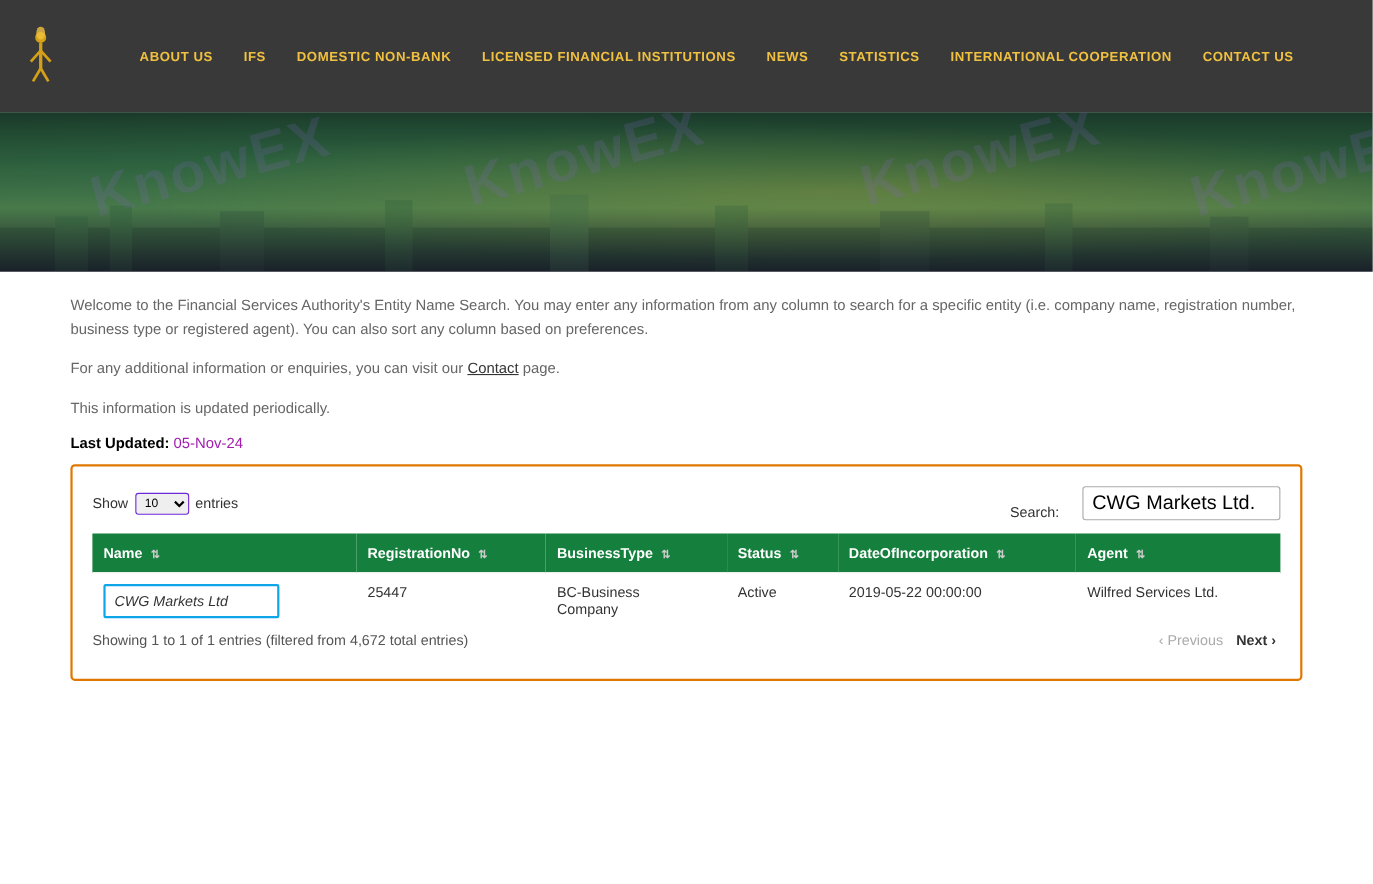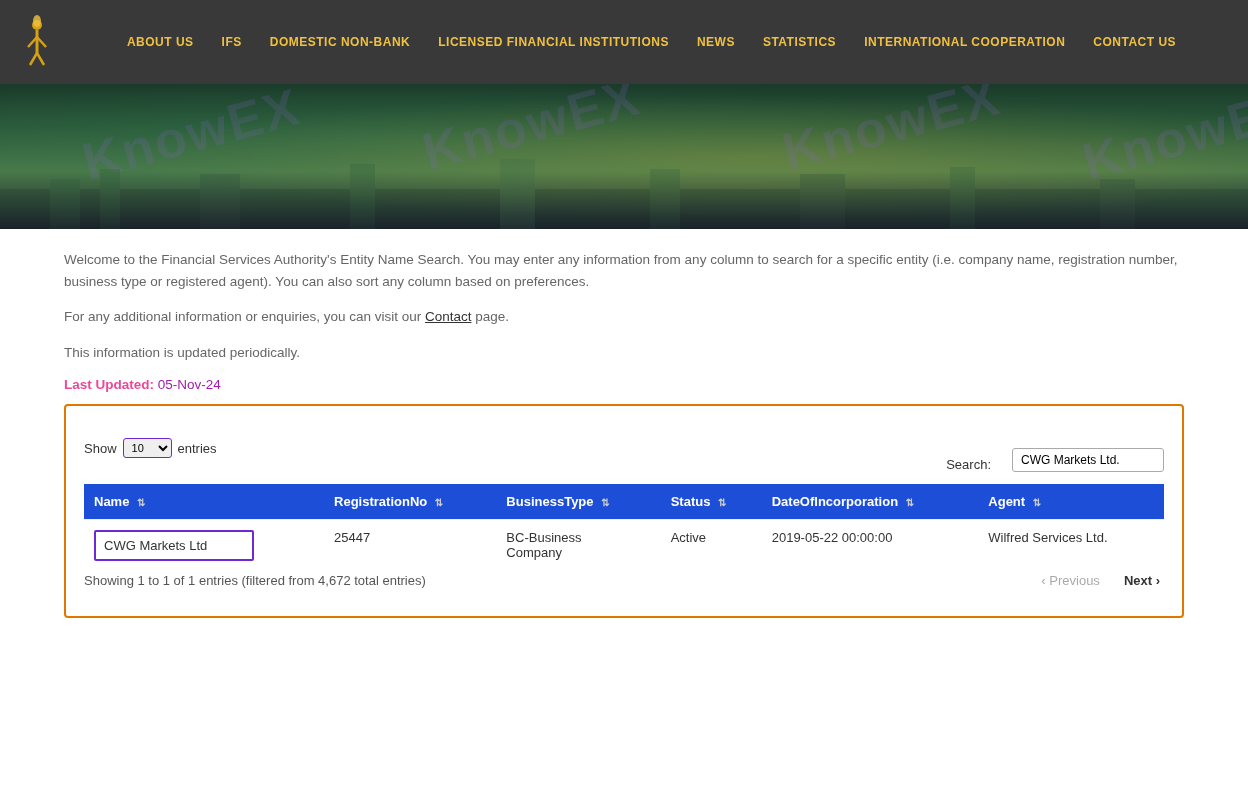--- a/index.html
+++ b/index.html
@@ -3,21 +3,21 @@
   <meta charset="utf-8">
   <style>
     * { box-sizing: border-box; margin: 0; padding: 0; }
     body { font-family: Arial, sans-serif; font-size: 14px; color: #333; background: #fff; }
 
     
     nav {
       background: rgba(30,30,30,0.88);
       display: flex;
       align-items: center;
-      height: 84px;
+      height: 102px;
       padding: 0 10px;
       position: relative;
       z-index: 10;
     }
     .nav-links {
       display: flex;
       gap: 0;
       flex: 1;
       justify-content: center;
       align-items: center;
@@ -75,21 +75,21 @@
     .intro-text {
       color: #666;
       line-height: 1.6;
       margin-bottom: 14px;
       font-size: 13.5px;
     }
     .updated-line {
       margin-bottom: 10px;
       font-size: 13.5px;
     }
-    .updated-label { color: #ec4899; font-weight: bold; }
+    .updated-label { color: #000000; font-weight: bold; }
     .updated-date { color: #a21caf; }
     .contact-link {
       color: #333;
       text-decoration: underline;
       cursor: pointer;
     }
 
     
     .table-section {
       border: 2px solid #e07800;
@@ -120,33 +120,32 @@
     .search-area {
       display: flex;
       align-items: flex-end;
       gap: 21px;
       font-size: 13px;
     }
     .search-input {
       border: 1px solid #aaa;
       border-radius: 3px;
       padding: 4px 8px;
-      font-size: 12px;
-      width: 152px;
-      margin-top: 24px;
+      font-size: 18px;
+      width: 180px;
     }
 
     
     table {
       width: 100%;
       border-collapse: collapse;
       font-size: 13px;
     }
     thead tr {
-      background: #1d4ed8;
+      background: #15803d;
       color: #fff;
     }
     thead th {
       padding: 10px 10px;
       text-align: left;
       font-weight: bold;
       white-space: nowrap;
       cursor: pointer;
     }
     thead th .sort-arrows {
@@ -158,40 +157,41 @@
     tbody tr {
       background: #fff;
     }
     tbody tr:nth-child(even) { background: #f9f9f9; }
     tbody td {
       padding: 10px 10px;
       border-top: 1px solid #eee;
       vertical-align: top;
     }
     .name-cell {
-      border: 2px solid #6d28d9;
+      border: 2px solid #0ea5e9;
       border-radius: 2px;
       padding: 6px 8px;
       display: inline-block;
       min-width: 160px;
+      font-style: italic;
     }
 
     
     .pagination-row {
       display: flex;
       justify-content: space-between;
       align-items: center;
       margin-top: 0;
       font-size: 13px;
       color: #555;
     }
     .pagination-controls {
       display: flex;
       align-items: flex-start;
-      gap: 16px;
+      gap: 4px;
     }
     .page-btn {
       color: #555;
       cursor: pointer;
       font-size: 13px;
       padding: 2px 4px;
     }
     .page-btn.disabled { color: #aaa; cursor: default; }
     .page-btn.active-next { color: #333; font-weight: bold; }
 

